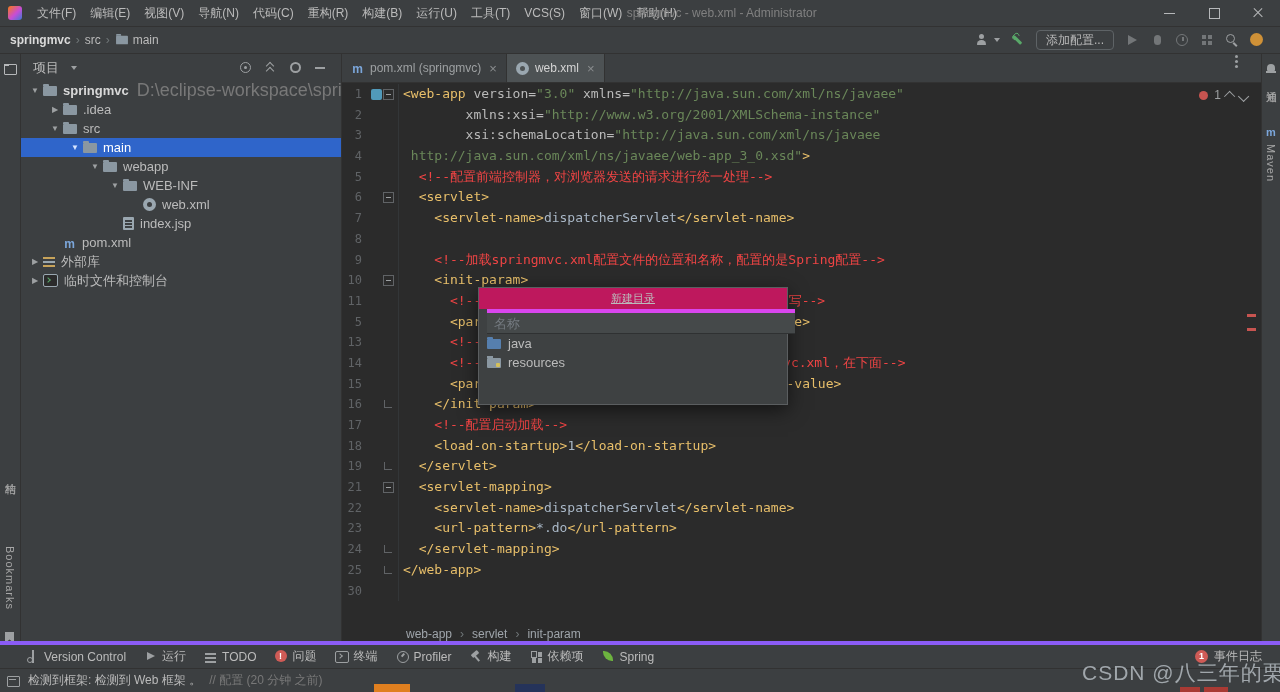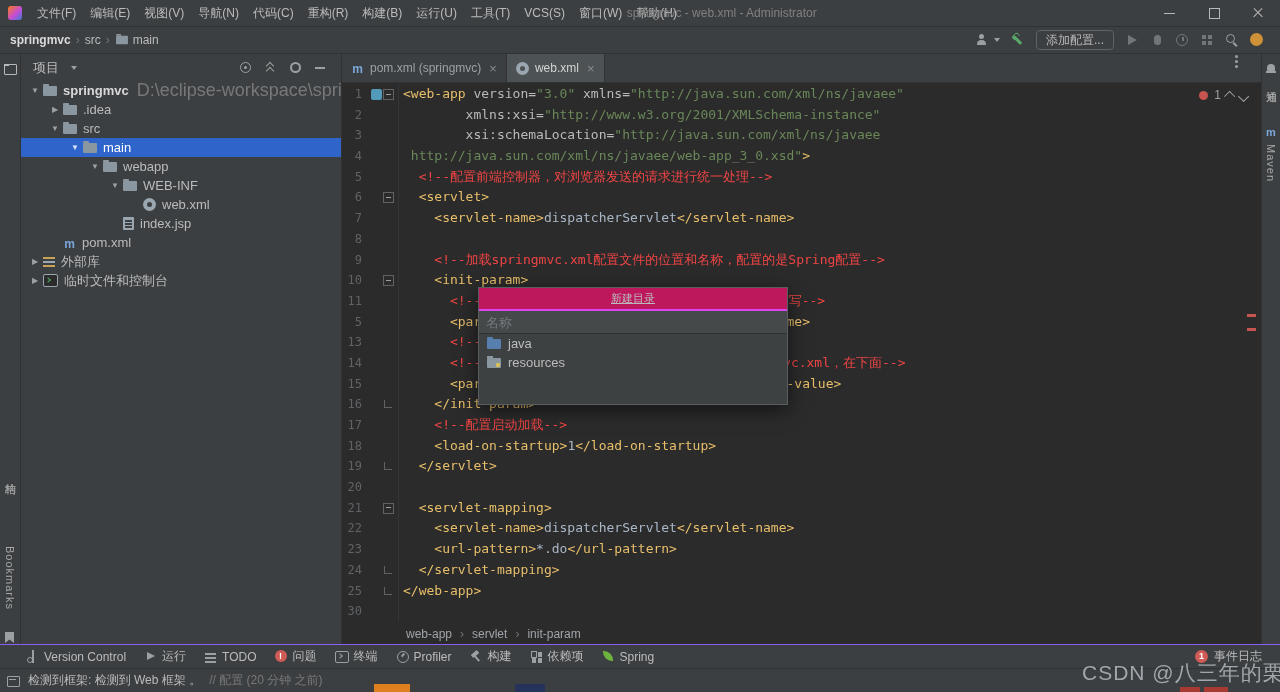--- a/index.html
+++ b/index.html
@@ -127,26 +127,26 @@
   .chev.up{transform:rotate(45deg) translateY(2px);}
   .chev.down{transform:rotate(225deg) translateY(-2px);}
   .smark{position:absolute;right:5px;width:9px;height:3px;background:#c75450;}
   .ebreadcrumbs{position:absolute;left:0;right:0;bottom:0;height:20px;background:#2b2b2b;display:flex;align-items:center;
     padding-left:64px;gap:7px;color:#9fa5ab;font-size:12px;}
   
   .popup{position:absolute;left:478px;top:287px;width:310px;height:118px;background:#3e4142;border:1px solid #5b5e60;
     box-shadow:0 5px 18px rgba(0,0,0,.55);z-index:50;box-sizing:border-box;}
   .popup-title{height:21px;background:#be185d;color:#bbbbbb;font-size:11px;display:flex;align-items:center;justify-content:center;text-decoration:underline;}
   .popup-input{display:block;width:100%;box-sizing:border-box;height:25px;background:#45494a;border:none;
-    border-top:2px solid #d946ef;border-bottom:1px solid #2f3132;color:#bbbbbb;font-size:13px;padding:0 7px;outline:none;font-family:inherit;}
+    border-top:4px solid #d946ef;border-bottom:1px solid #2f3132;color:#bbbbbb;font-size:13px;padding:0 7px;outline:none;font-family:inherit;margin-left:8px;}
   .popup-input::placeholder{color:#747a80;}
   .popup-section{color:#8c8c8c;font-size:12px;padding:11px 0 3px 8px;}
   .popup-item{height:19px;display:flex;align-items:center;gap:7px;padding-left:8px;color:#bbbbbb;font-size:13px;}
   
-  .bottombar{position:absolute;left:0;right:0;bottom:24px;height:23px;background:#3c3f41;border-top:1px solid #8b5cf6;
+  .bottombar{position:absolute;left:0;right:0;bottom:24px;height:23px;background:#3c3f41;border-top:4px solid #8b5cf6;
     display:flex;align-items:center;gap:18px;padding-left:26px;font-size:12px;color:#bbbbbb;}
   .bitem{display:flex;align-items:center;gap:5px;}
   .bi{position:relative;width:13px;height:13px;flex:none;}
   .bi-branch::before{content:"";position:absolute;left:6px;top:0;width:1.6px;height:13px;background:#9da0a2;}
   .bi-branch::after{content:"";position:absolute;left:1px;top:7px;width:4px;height:4px;border-radius:50%;border:1.5px solid #9da0a2;}
   .bi-play::before{content:"";position:absolute;left:3px;top:2px;border-left:8px solid #9da0a2;border-top:4.5px solid transparent;border-bottom:4.5px solid transparent;}
   .bi-todo::before{content:"";position:absolute;left:1px;top:3px;width:11px;height:1.6px;background:#9da0a2;box-shadow:0 4px 0 #9da0a2,0 8px 0 #9da0a2;}
   .bi-problem::before{content:"!";position:absolute;left:0;top:0;width:12px;height:12px;border-radius:50%;background:#cf5b56;
     color:#fff;font:bold 9px/12px "Liberation Sans",sans-serif;text-align:center;}
   .bi-terminal{border:1px solid #9da0a2;border-radius:2px;width:12px;height:10px;margin-top:1px;}
@@ -337,21 +337,20 @@
           <div class="code-line"><span class="ln">10</span><span class="foldcol"><span class="fold start"></span></span><span class="codetext"><span class="tk-t">    &lt;init-param&gt;</span></span></div>
           <div class="code-line"><span class="ln">11</span><span class="foldcol"></span><span class="codetext"><span class="tk-c">      &lt;!--contextConfigLocation是固定值，要求首字母大写--&gt;</span></span></div>
           <div class="code-line"><span class="ln">5</span><span class="foldcol"></span><span class="codetext"><span class="tk-t">      &lt;param-name&gt;</span><span class="tk-x">contextConfigLocation</span><span class="tk-t">&lt;/param-name&gt;</span></span></div>
           <div class="code-line"><span class="ln">13</span><span class="foldcol"></span><span class="codetext"><span class="tk-c">      &lt;!--使用类路径下的配置文件--&gt;</span></span></div>
           <div class="code-line"><span class="ln">14</span><span class="foldcol"></span><span class="codetext"><span class="tk-c">      &lt;!--配置文件的位置是类路径，配置文件名称是springmvc.xml，在下面--&gt;</span></span></div>
           <div class="code-line"><span class="ln">15</span><span class="foldcol"></span><span class="codetext"><span class="tk-t">      &lt;param-value&gt;</span><span class="tk-x">classpath:springmvc.xml</span><span class="tk-t">&lt;/param-value&gt;</span></span></div>
           <div class="code-line"><span class="ln">16</span><span class="foldcol"><span class="fold end"></span></span><span class="codetext"><span class="tk-t">    &lt;/init-param&gt;</span></span></div>
           <div class="code-line"><span class="ln">17</span><span class="foldcol"></span><span class="codetext"><span class="tk-c">    &lt;!--配置启动加载--&gt;</span></span></div>
           <div class="code-line"><span class="ln">18</span><span class="foldcol"></span><span class="codetext"><span class="tk-t">    &lt;load-on-startup&gt;</span><span class="tk-x">1</span><span class="tk-t">&lt;/load-on-startup&gt;</span></span></div>
           <div class="code-line"><span class="ln">19</span><span class="foldcol"><span class="fold end"></span></span><span class="codetext"><span class="tk-t">  &lt;/servlet&gt;</span></span></div>
-          <div class="code-line"><span class="ln">20</span><span class="foldcol"></span><span class="codetext"></span></div>
           <div class="code-line"><span class="ln">21</span><span class="foldcol"><span class="fold start"></span></span><span class="codetext"><span class="tk-t">  &lt;servlet-mapping&gt;</span></span></div>
           <div class="code-line"><span class="ln">22</span><span class="foldcol"></span><span class="codetext"><span class="tk-t">    &lt;servlet-name&gt;</span><span class="tk-x">dispatcherServlet</span><span class="tk-t">&lt;/servlet-name&gt;</span></span></div>
           <div class="code-line"><span class="ln">23</span><span class="foldcol"></span><span class="codetext"><span class="tk-t">    &lt;url-pattern&gt;</span><span class="tk-x">*.do</span><span class="tk-t">&lt;/url-pattern&gt;</span></span></div>
           <div class="code-line"><span class="ln">24</span><span class="foldcol"><span class="fold end"></span></span><span class="codetext"><span class="tk-t">  &lt;/servlet-mapping&gt;</span></span></div>
           <div class="code-line"><span class="ln">25</span><span class="foldcol"><span class="fold end"></span></span><span class="codetext"><span class="tk-t">&lt;/web-app&gt;</span></span></div>
           <div class="code-line"><span class="ln">30</span><span class="foldcol"></span><span class="codetext"></span></div>
         </div>
       <div class="inspect">
         <span class="err-dot"></span>
         <span>1</span>

